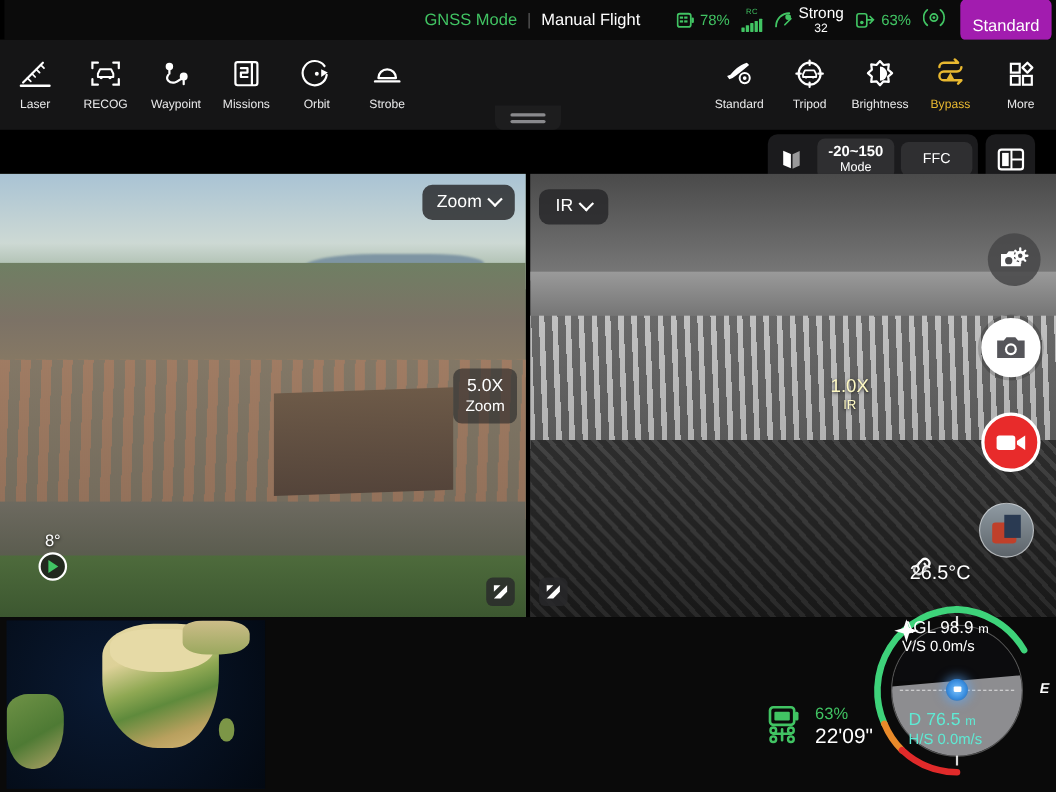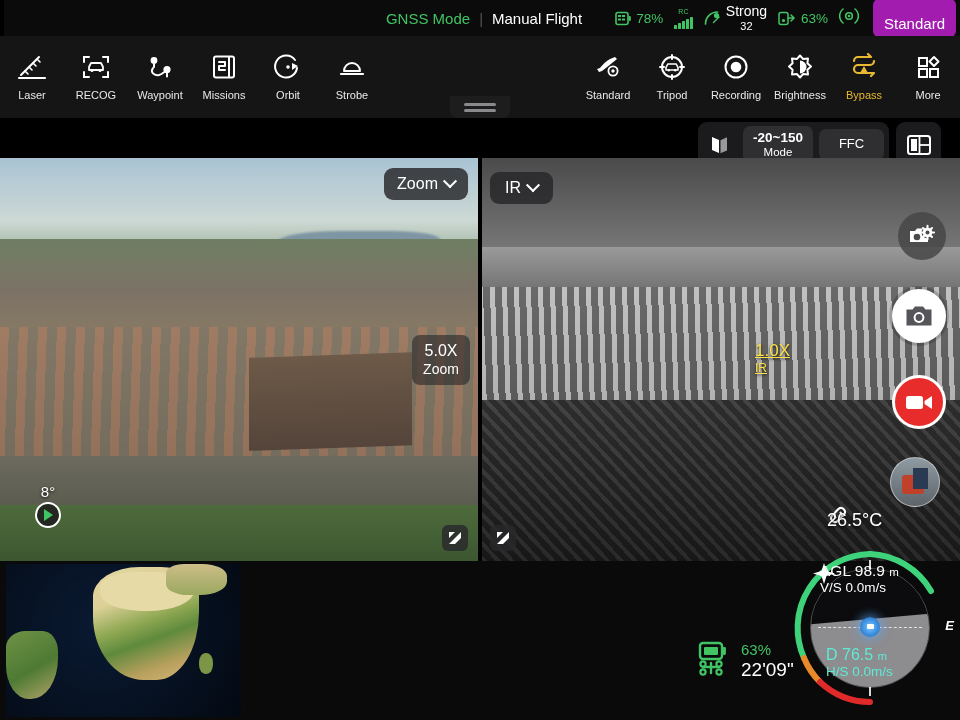--- a/index.html
+++ b/index.html
@@ -129,22 +129,22 @@
   .pill-ir{ left:8px; top:14px; padding:7px 15px; gap:7px; font-size:16px; }
   .chev{ display:inline-block; width:10px; height:10px; border-right:2px solid #fff; border-bottom:2px solid #fff; transform:rotate(45deg) translate(-2px,-2px); }
   .zoomlvl{
     position:absolute; right:8px; top:177px; width:58px;
     background:rgba(40,40,42,.62); border-radius:8px; padding:6px 4px;
     text-align:center; color:#fff; line-height:1.25;
   }
   .zoomlvl .big{ font-size:16px; }
   .zoomlvl .sm{ font-size:14px; }
   .ir-zoom{
-    position:absolute; left:273px; top:183px; text-align:left;
-    color:#fde047; line-height:1.2; text-shadow:0 1px 3px rgba(0,0,0,.85);text-decoration:underline;
+    position:absolute; left:273px; top:183px; text-align:center;
+    color:#fef9c3; line-height:1.2; text-shadow:0 1px 3px rgba(0,0,0,.85);
   }
   .ir-zoom .big{ font-size:17px; }
   .ir-zoom .sm{ font-size:12px; }
   .ir-temp{
     position:absolute; left:345px; top:352px; color:#fff; font-size:18px;
     text-shadow:0 1px 3px rgba(0,0,0,.9); white-space:nowrap;
   }
   .link-icn{ position:absolute; left:344px; top:345px; }
   .gimbal{
     position:absolute; left:28px; top:325px; width:40px; height:50px;
@@ -444,29 +444,20 @@
             <circle cx="15" cy="14" r="10" fill="none" stroke="#fff" stroke-width="2"></circle>
             <path d="M15 2 v4 M15 22 v4 M3 14 h4 M23 14 h4" stroke="#fff" stroke-width="2" stroke-linecap="round"></path>
             <path d="M9 17 h12 v-2.5 l-1.8-3.5 h-8.4 l-1.8 3.5 z" fill="none" stroke="#fff" stroke-width="1.6" stroke-linejoin="round"></path>
             <circle cx="11.8" cy="17.2" r="1.2" fill="#fff"></circle>
               <circle cx="18.2" cy="17.2" r="1.2" fill="#fff"></circle>
           </svg>
         </span>
         <span class="tb-lab">Tripod</span>
       </div>
 
-      <div class="tb-item">
-        <span class="tb-icn">
-          <svg width="30" height="28" viewBox="0 0 30 28">
-            <circle cx="15" cy="14" r="10.5" fill="none" stroke="#fff" stroke-width="2"></circle>
-            <circle cx="15" cy="14" r="5.3" fill="#fff"></circle>
-          </svg>
-        </span>
-        <span class="tb-lab">Recording</span>
-      </div>
 
       <div class="tb-item">
         <span class="tb-icn">
           <svg width="30" height="28" viewBox="0 0 30 28">
             <path d="M15 2.5 l3.2 3.6 l4.8 -.6 l-.6 4.8 l3.6 3.2 l-3.6 3.2 l.6 4.8 l-4.8 -.6 l-3.2 3.6 l-3.2 -3.6 l-4.8 .6 l.6 -4.8 l-3.6 -3.2 l3.6 -3.2 l-.6 -4.8 l4.8 .6 z" fill="none" stroke="#fff" stroke-width="2" stroke-linejoin="round"></path>
             <path d="M15 7.5 A6.5 6.5 0 0 1 15 20.5 z" fill="#fff"></path>
           </svg>
         </span>
         <span class="tb-lab">Brightness</span>
       </div>

